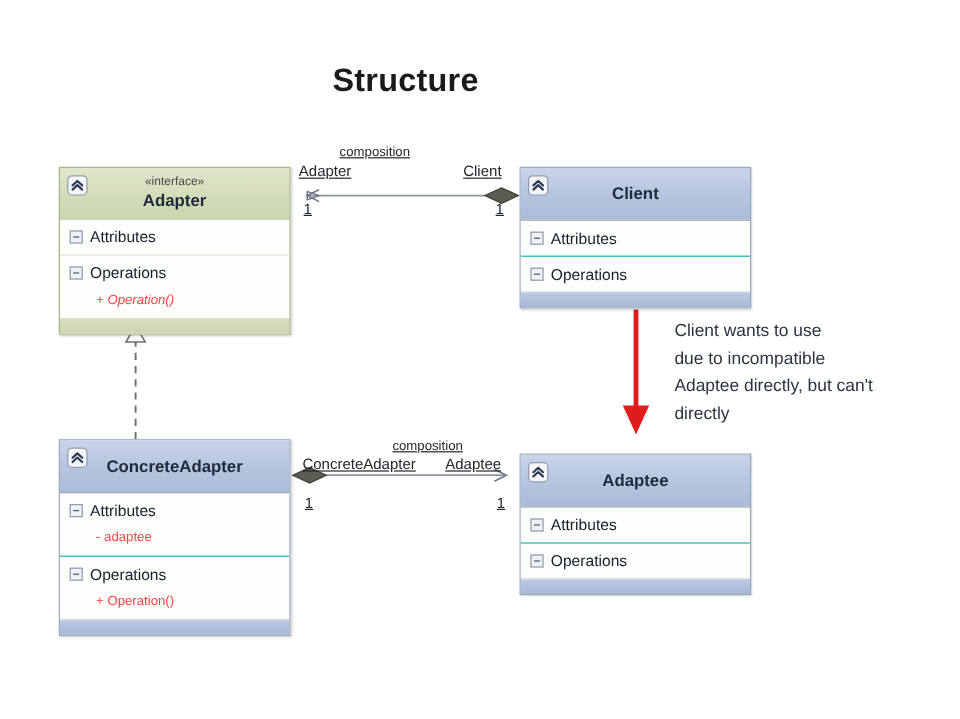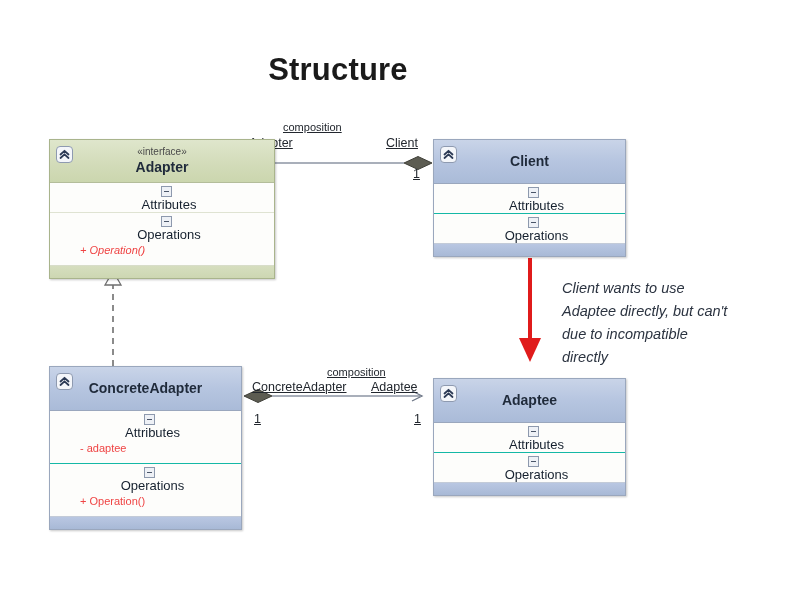--- a/index.html
+++ b/index.html
@@ -18,21 +18,21 @@
     overflow: hidden;
   }
 
   
   .slide-title {
     position: absolute;
     left: 0;
     top: 52px;
     width: 676px;
     text-align: center;
-    font-size: 31px;
+    font-size: 27px;
     font-weight: bold;
     color: #1a1a1a;
     letter-spacing: 0.2px;
   }
 
   
   .uml-box {
     position: absolute;
     box-sizing: border-box;
     border: 1px solid #9aa7bd;
@@ -88,21 +88,20 @@
   .uml-box.green .uml-section { border-top-color: #dfe3d2; }
   .uml-section.no-top { border-top: none; }
 
   .member-row {
     display: flex;
     align-items: center;
     height: 23px;
     padding-left: 8px;
     font-size: 13px;
     color: #15202e;
-    flex-direction: column;
   }
   .member-row .label { margin-left: 6px; }
 
   .detail-row {
     height: 23px;
     line-height: 23px;
     padding-left: 30px;
     font-size: 11px;
     color: #ef4444;
   }
@@ -153,24 +152,23 @@
     white-space: nowrap;
     text-decoration: underline;
   }
   .edge-label.role { font-size: 12.5px; }
   .edge-label.mult { font-size: 12.5px; }
 
   
   .annotation {
     position: absolute;
     left: 562px;
-    top: 277px;
+    top: 265px;
     width: 232px;
     font-size: 14.5px;
-    font-style: italic;
     line-height: 23px;
     color: #2b3340;
   }
 </style>
 </head>
 <body>
 
 <div id="slide">
 
   <div class="slide-title">Structure</div>
@@ -218,21 +216,21 @@
   <div class="edge-label role" style="left:386px; top:136px;">Client</div>
   <div class="edge-label mult" style="left:253px; top:167px;">1</div>
   <div class="edge-label mult" style="left:413px; top:167px;">1</div>
 
   <div class="edge-label" style="left:327px; top:366px;">composition</div>
   <div class="edge-label role" style="left:252px; top:380px;">ConcreteAdapter</div>
   <div class="edge-label role" style="left:371px; top:380px;">Adaptee</div>
   <div class="edge-label mult" style="left:254px; top:412px;">1</div>
   <div class="edge-label mult" style="left:414px; top:412px;">1</div>
 
-  <div class="uml-box green" style="left:49px; top:139px; width:226px;">
+  <div class="uml-box green" style="left:49px; top:139px; width:193px;">
     <div class="uml-header">
       <span class="chev-badge">
         <svg width="15" height="15" viewBox="0 0 15 15">
           <path d="M3.5,7.5 L7.5,3.8 L11.5,7.5" fill="none" stroke="#2c3a55" stroke-width="1.8" stroke-linecap="round" stroke-linejoin="round"></path>
           <path d="M3.5,11 L7.5,7.3 L11.5,11" fill="none" stroke="#2c3a55" stroke-width="1.8" stroke-linecap="round" stroke-linejoin="round"></path>
         </svg>
       </span>
       <div class="stereotype">«interface»</div>
       <div class="class-name">Adapter</div>
     </div>
@@ -336,18 +334,18 @@
         <span class="minus-box"></span>
         <span class="label">Operations</span>
       </div>
     </div>
 
     <div class="uml-footer"></div>
   </div>
 
   <div class="annotation">
     <div>Client wants to use</div>
+    <div>due to incompatible</div>
     <div>Adaptee directly, but can't</div>
-    <div>due to incompatible</div>
     <div>directly</div>
   </div>
 
 </div>
 
 </body></html>

